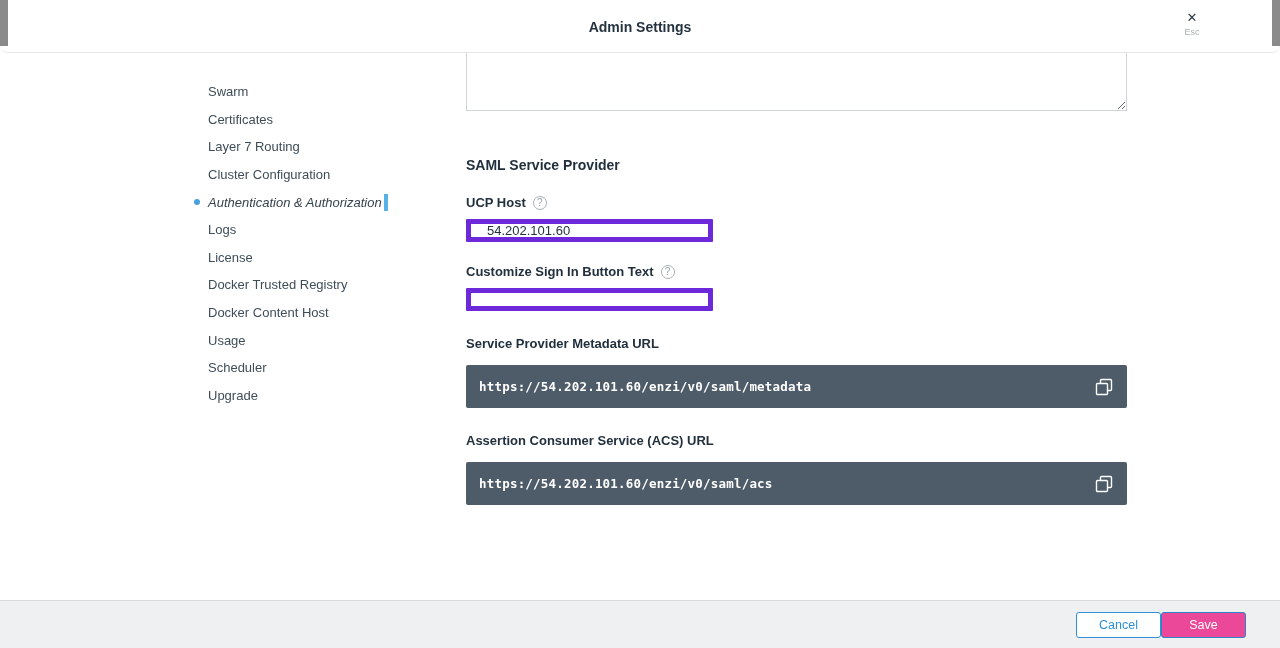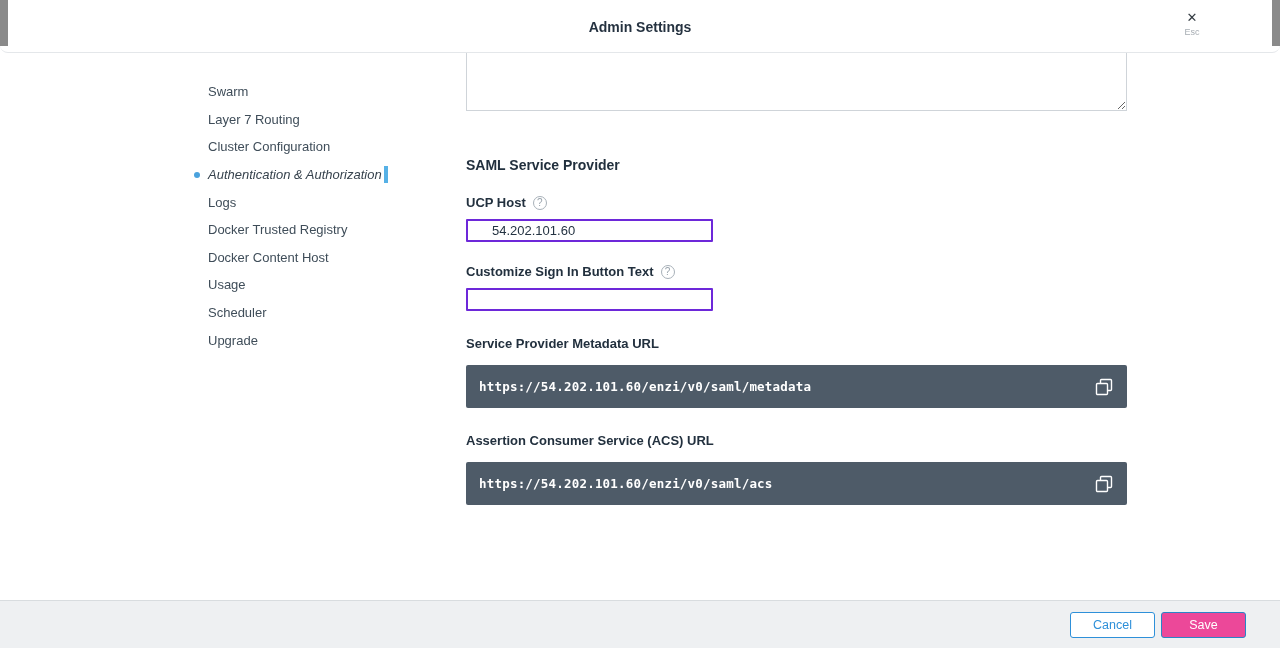--- a/index.html
+++ b/index.html
@@ -65,42 +65,42 @@
     display: flex; align-items: center;
   }
   .help-icon {
     display: inline-flex; align-items: center; justify-content: center;
     width: 14px; height: 14px; margin-left: 7px; border-radius: 50%;
     border: 1px solid #a8b1b9; color: #98a2ab; font-size: 10px; font-weight: normal;
     cursor: pointer;
   }
   .text-input {
     display: block; margin-top: 9px; width: 247px; height: 23px;
-    border: 2px solid #6d28d9; border-radius: 1px; padding: 2px 24px;
+    border: 5px solid #6d28d9; border-radius: 1px; padding: 2px 16px;
     font-family: "Liberation Sans", sans-serif; font-size: 13px; color: #243342; background: #fff;
   }
 
   .url-label { margin-top: 25px; font-size: 13px; font-weight: bold; color: #22303e; }
 
   .url-box {
     margin-top: 14px; height: 43px; background: #4e5b68; border-radius: 2px;
     display: flex; align-items: center; padding: 0 13px;
   }
   .url-text {
     flex: 1; font-family: "DejaVu Sans Mono", monospace; font-size: 12.5px;
     color: #ffffff; letter-spacing: 0.2px; white-space: nowrap; overflow: hidden; font-weight: bold;
   }
   .copy-btn { width: 20px; height: 20px; cursor: pointer; display: flex; align-items: center; justify-content: center; }
 
   
   .modal-footer {
     position: absolute; left: 0; right: 0; bottom: 0; height: 48px;
     background: #eef0f2; border-top: 1px solid #d8dcdf;
     display: flex; align-items: center; justify-content: flex-end;
-    padding-right: 34px; gap: 6px; z-index: 10;
+    padding-right: 34px; z-index: 10;
   }
   .btn {
     min-width: 85px; height: 26px; border-radius: 3px; font-size: 12.5px;
     font-family: "Liberation Sans", sans-serif; cursor: pointer;
     display: inline-flex; align-items: center; justify-content: center;
   }
   .btn-cancel { background: #ffffff; border: 1px solid #2e90d9; color: #2e90d9; }
   .btn-save   { background: #ec4899; border: 1px solid #2a84c7; color: #ffffff; }
 </style>
 </head>
@@ -117,32 +117,38 @@
   </div>
 </div>
 
 <div class="modal-body">
 
   <div class="sidebar">
     <div class="side-item">
       <span class="side-label">Swarm</span>
     </div>
     <div class="side-item">
+      <span class="side-label">Certificates</span>
+    </div>
+    <div class="side-item">
       <span class="side-label">Layer 7 Routing</span>
     </div>
     <div class="side-item">
       <span class="side-label">Cluster Configuration</span>
     </div>
     <div class="side-item active">
       <span class="dot"></span>
       <span class="side-label">Authentication &amp; Authorization</span>
       <span class="cursor-bar"></span>
     </div>
     <div class="side-item">
       <span class="side-label">Logs</span>
+    </div>
+    <div class="side-item">
+      <span class="side-label">License</span>
     </div>
     <div class="side-item">
       <span class="side-label">Docker Trusted Registry</span>
     </div>
     <div class="side-item">
       <span class="side-label">Docker Content Host</span>
     </div>
     <div class="side-item">
       <span class="side-label">Usage</span>
     </div>

